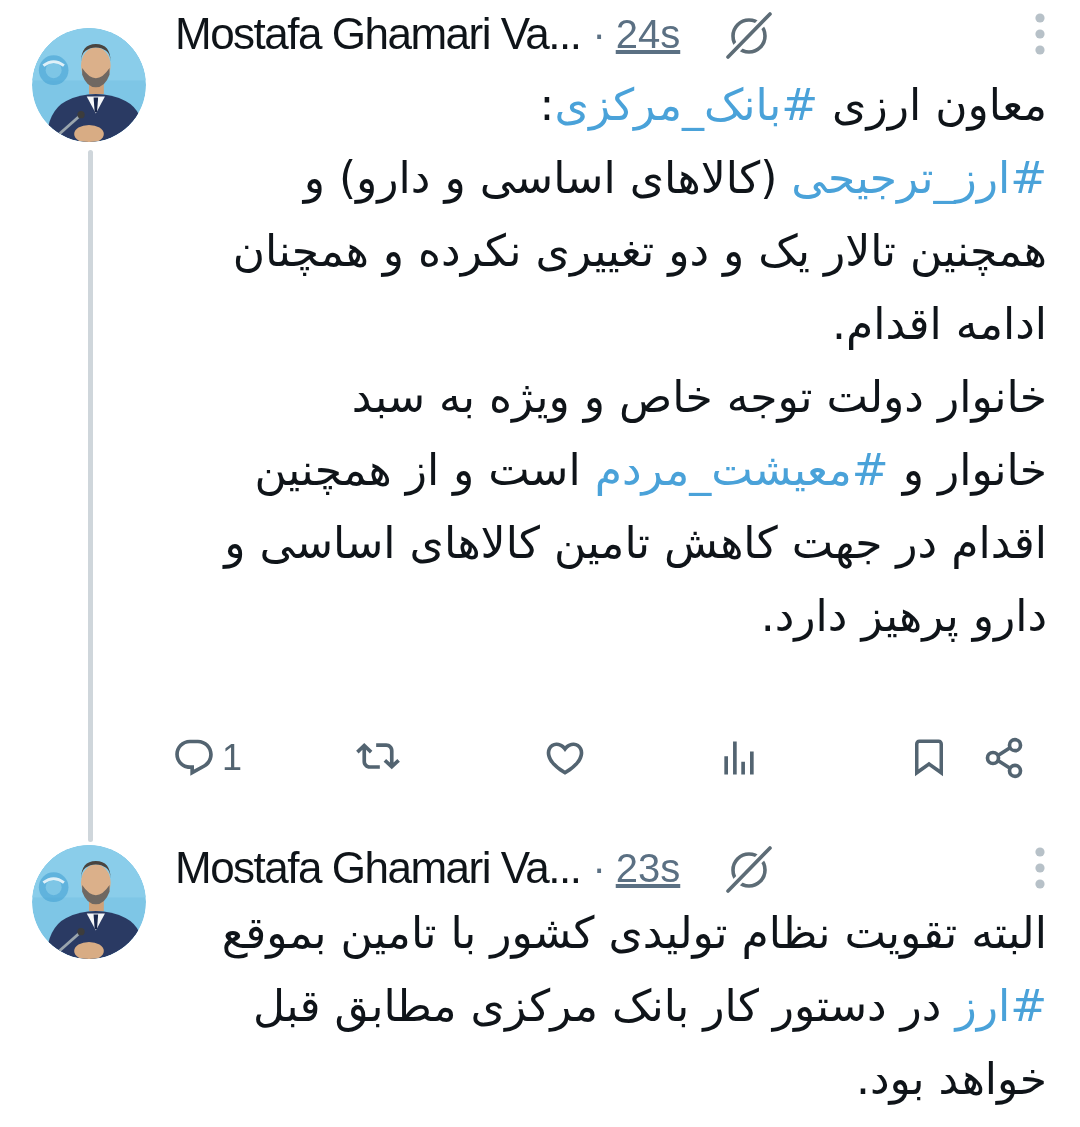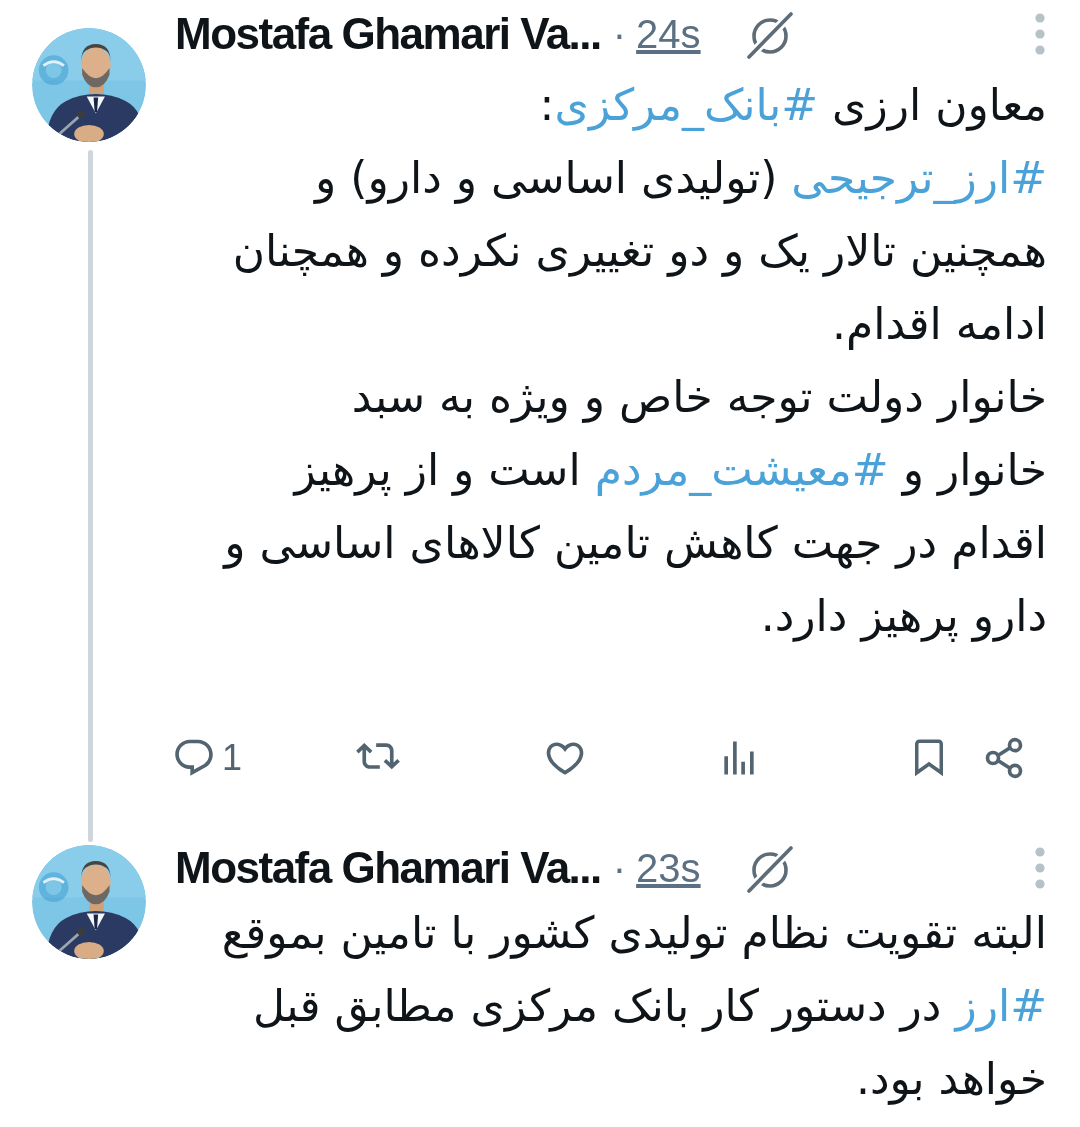--- a/index.html
+++ b/index.html
@@ -10,21 +10,21 @@
   body{background:#e8e8e8;font-family:"Liberation Sans","DejaVu Sans",sans-serif;}
   .screen{position:relative;width:1080px;height:1127px;background:var(--bg);overflow:hidden;margin:0 auto;}
 
   .thread-line{position:absolute;left:88px;top:150px;width:5px;height:692px;background:var(--thread);border-radius:3px;}
 
   .avatar{position:absolute;left:32px;width:114px;height:114px;border-radius:50%;overflow:hidden;display:block;}
   .avatar-1{top:28px;} .avatar-2{top:845px;}
 
   .tweet-header{position:absolute;left:175px;right:30px;height:56px;display:flex;align-items:center;white-space:nowrap;}
   .header-1{top:6px;} .header-2{top:840px;}
-  .author{font-size:44px;font-weight:700;color:var(--text);letter-spacing:-1.5px;overflow:hidden;text-overflow:clip;}
+  .author{font-size:44px;font-weight:400;color:var(--text);letter-spacing:-1.5px;overflow:hidden;text-overflow:clip;}
   .sep{font-size:40px;color:var(--muted);margin:0 10px 0 12px;}
   .time{font-size:40px;color:var(--muted);text-decoration:underline;}
   .badge{margin-left:42px;display:flex;align-items:center;}
   .menu{margin-left:auto;display:flex;align-items:center;padding:4px;cursor:pointer;}
 
   .tweet-body{position:absolute;left:112px;right:33px;direction:rtl;text-align:right;
     font-family:"DejaVu Sans",sans-serif;font-size:44px;color:var(--text);}
   .body-1{top:68px;} .body-2{top:896px;}
   .tweet-line{line-height:73px;height:73px;white-space:nowrap;}
   .hashtag{color:var(--link);cursor:pointer;}
@@ -86,25 +86,25 @@
       <svg width="12" height="46" viewBox="0 0 12 46">
         <circle cx="6" cy="7" r="4.6" fill="#b7c1c8"></circle>
         <circle cx="6" cy="23" r="4.6" fill="#b7c1c8"></circle>
         <circle cx="6" cy="39" r="4.6" fill="#b7c1c8"></circle>
       </svg>
     </span>
   </div>
 
   <div class="tweet-body body-1">
       <div class="tweet-line"><span class="plain">معاون ارزی </span><span class="hashtag">#بانک_مرکزی</span><span class="plain">:</span></div>
-      <div class="tweet-line"><span class="hashtag">#ارز_ترجیحی</span><span class="plain"> (تولیدی اساسی و دارو) و</span></div>
+      <div class="tweet-line"><span class="hashtag">#ارز_ترجیحی</span><span class="plain"> (کالاهای اساسی و دارو) و</span></div>
       <div class="tweet-line"><span class="plain">همچنین تالار یک و دو تغییری نکرده و همچنان</span></div>
       <div class="tweet-line"><span class="plain">ادامه اقدام.</span></div>
       <div class="tweet-line"><span class="plain">خانوار دولت توجه خاص و ویژه به سبد</span></div>
-      <div class="tweet-line"><span class="plain">خانوار و </span><span class="hashtag">#معیشت_مردم</span><span class="plain"> است و از پرهیز</span></div>
+      <div class="tweet-line"><span class="plain">خانوار و </span><span class="hashtag">#معیشت_مردم</span><span class="plain"> است و از همچنین</span></div>
       <div class="tweet-line"><span class="plain">اقدام در جهت کاهش تامین کالاهای اساسی و</span></div>
       <div class="tweet-line"><span class="plain">دارو پرهیز دارد.</span></div>
     </div>
 
   <div class="actions">
     <div class="action a-reply">
       <svg width="44" height="44" viewBox="0 0 24 24">
         <path fill="#536471" d="M1.751 10c0-4.42 3.584-8 8.005-8h4.366c4.49 0 8.129 3.64 8.129 8.13 0 2.96-1.607 5.68-4.196 7.11l-8.054 4.46v-3.69h-.067c-4.49.1-8.183-3.51-8.183-8.01zm8.005-6c-3.317 0-6.005 2.69-6.005 6 0 3.37 2.77 6.08 6.138 6.01l.351-.01h1.761v2.3l5.087-2.81c1.951-1.08 3.163-3.13 3.163-5.36 0-3.39-2.744-6.13-6.129-6.13H9.756z"></path>
       </svg>
       <span class="reply-count">1</span>

